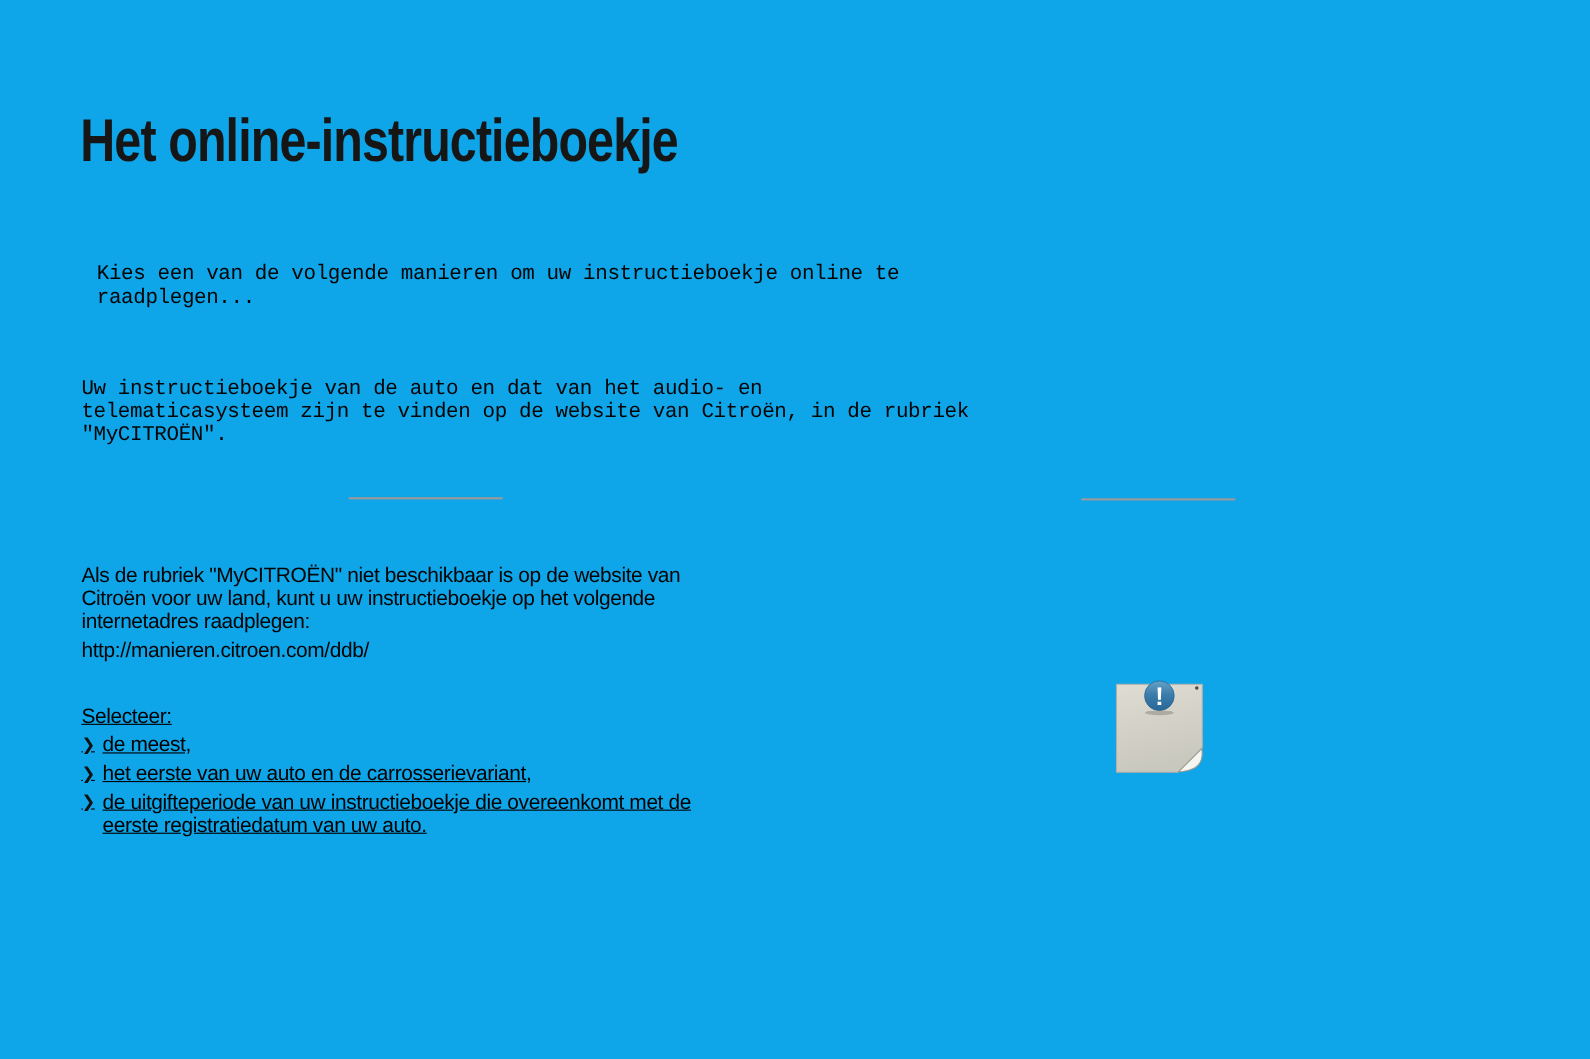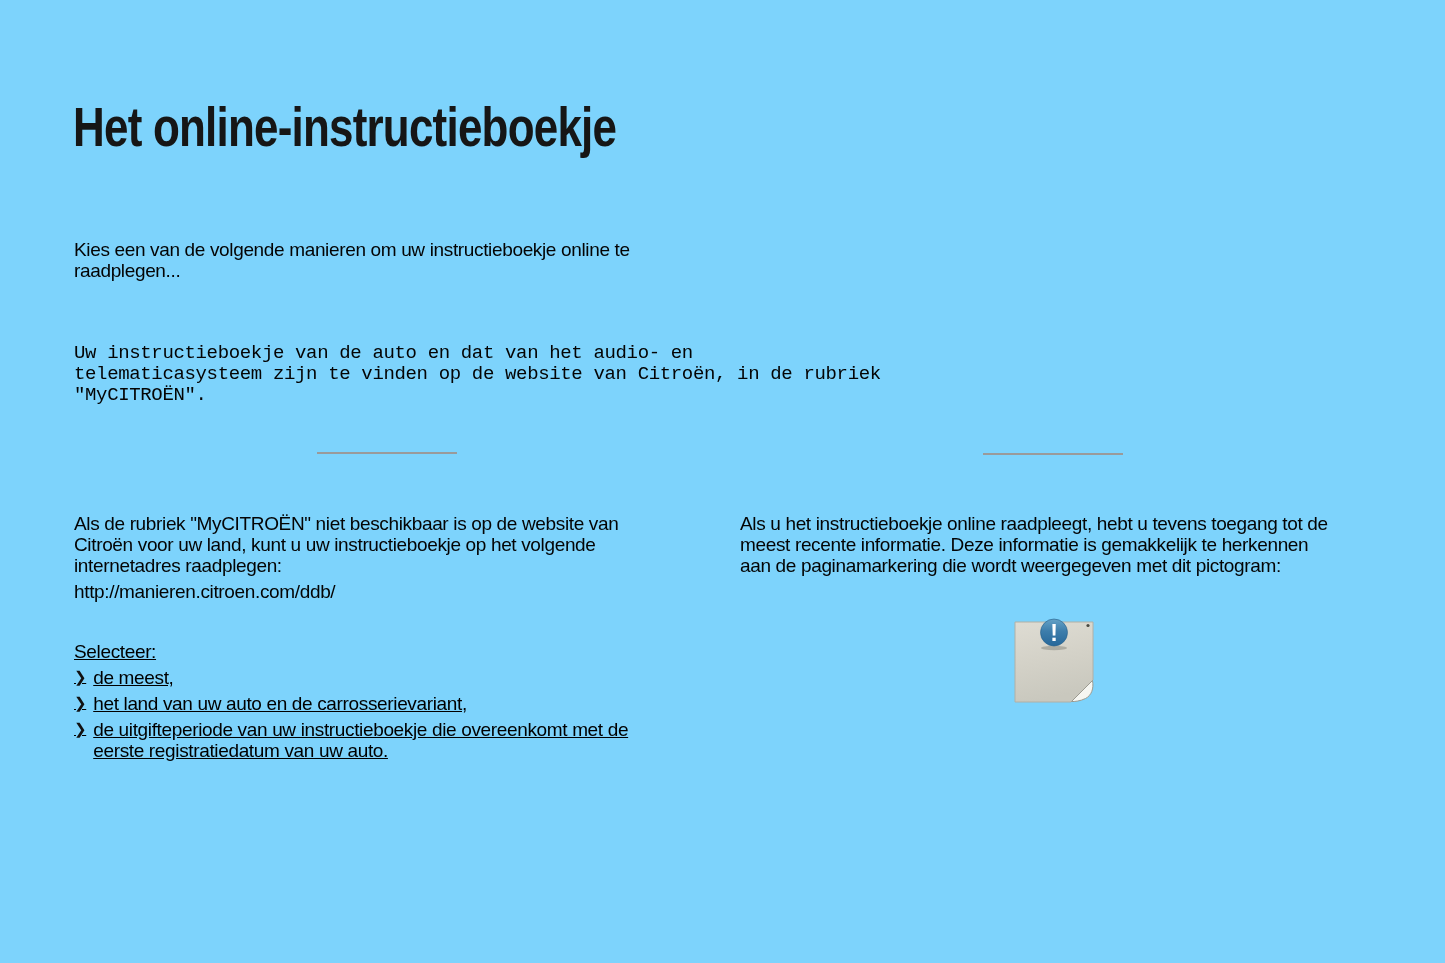--- a/index.html
+++ b/index.html
@@ -1,20 +1,20 @@
 <!DOCTYPE html>
 <html><head>
 <meta charset="utf-8">
 <style>
   html, body { margin: 0; padding: 0; background: #ffffff; }
   .page {
     position: relative;
     width: 1445px;
     height: 963px;
-    background: #7dd3fc;
+    background: #0ea5e9;
     font-family: "Liberation Sans", "DejaVu Sans", sans-serif;
     color: #000;
     overflow: hidden;
   }
   .title {
     position: absolute;
     left: 73px;
     top: 96px;
     margin: 0;
     font-size: 55px;
@@ -68,21 +68,21 @@
   .bullets .li-text { white-space: pre-line; }
   .pictogram { position: absolute; left: 1010px; top: 616px; }
 </style>
 </head>
 <body>
 
 <div class="page">
 
   <h1 class="title">Het online-instructieboekje</h1>
 
-  <p class="para" style="left:74px; top:239px;">Kies een van de volgende manieren om uw instructieboekje online te
+  <p class="para" style="left:88px; top:239px;font-family:Liberation Mono, monospace;">Kies een van de volgende manieren om uw instructieboekje online te
 raadplegen...</p>
 
   <p class="para" style="left:74px; top:343px;font-family:Liberation Mono, monospace;">Uw instructieboekje van de auto en dat van het audio- en
 telematicasysteem zijn te vinden op de website van Citroën, in de rubriek
 "MyCITROËN".</p>
 
   <div class="divider" style="left:317px; top:452px;"></div>
   <div class="divider" style="left:983px; top:453px;"></div>
 
   <p class="para" style="left:74px; top:513px;">Als de rubriek "MyCITROËN" niet beschikbaar is op de website van
@@ -93,33 +93,30 @@
 
   <div class="select-block">
     <p class="label">Selecteer:</p>
     <ul class="bullets">
       <li>
         <span class="marker">❯</span>
         <span class="li-text">de meest,</span>
       </li>
       <li>
         <span class="marker">❯</span>
-        <span class="li-text">het land van uw auto en de carrosserievariant,</span>
+        <span class="li-text">het eerste van uw auto en de carrosserievariant,</span>
       </li>
       <li>
         <span class="marker">❯</span>
         <span class="li-text">de uitgifteperiode van uw instructieboekje die overeenkomt met de
 eerste registratiedatum van uw auto.</span>
       </li>
     </ul>
   </div>
 
-  <p class="para" style="left:740px; top:513px;">Als u het instructieboekje online raadpleegt, hebt u tevens toegang tot de
-meest recente informatie. Deze informatie is gemakkelijk te herkennen
-aan de paginamarkering die wordt weergegeven met dit pictogram:</p>
 
   <svg class="pictogram" width="90" height="95" viewBox="0 0 90 95">
     <defs>
       <linearGradient id="noteGrad" x1="0" y1="0" x2="0.2" y2="1">
         <stop offset="0" stop-color="#dedcd3"></stop>
         <stop offset="0.55" stop-color="#d3d1c7"></stop>
         <stop offset="1" stop-color="#c9c8be"></stop>
       </linearGradient>
       <linearGradient id="badgeGrad" x1="0" y1="0" x2="0" y2="1">
         <stop offset="0" stop-color="#64a2c7"></stop>

